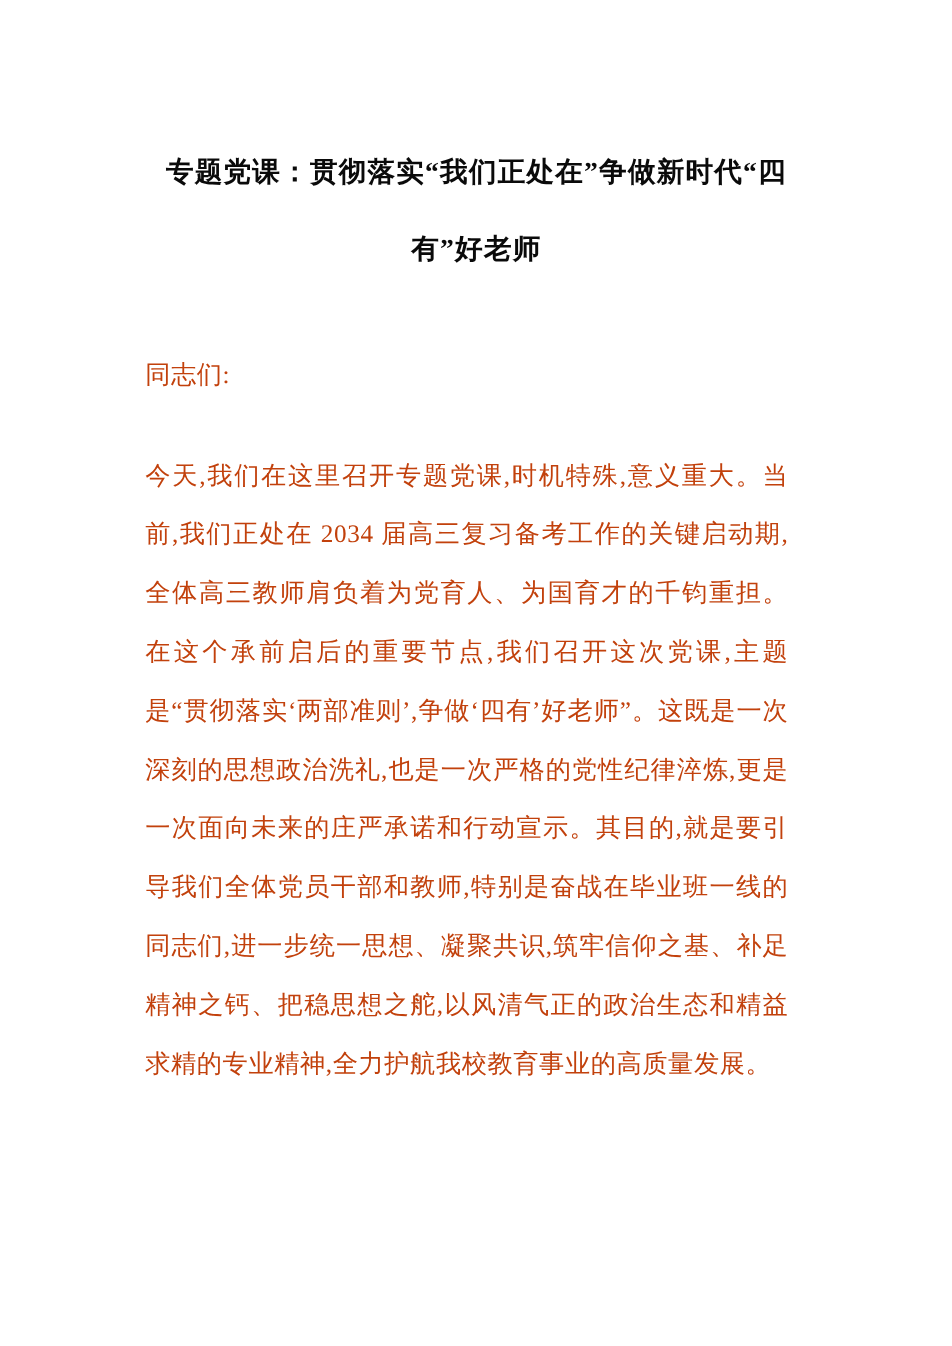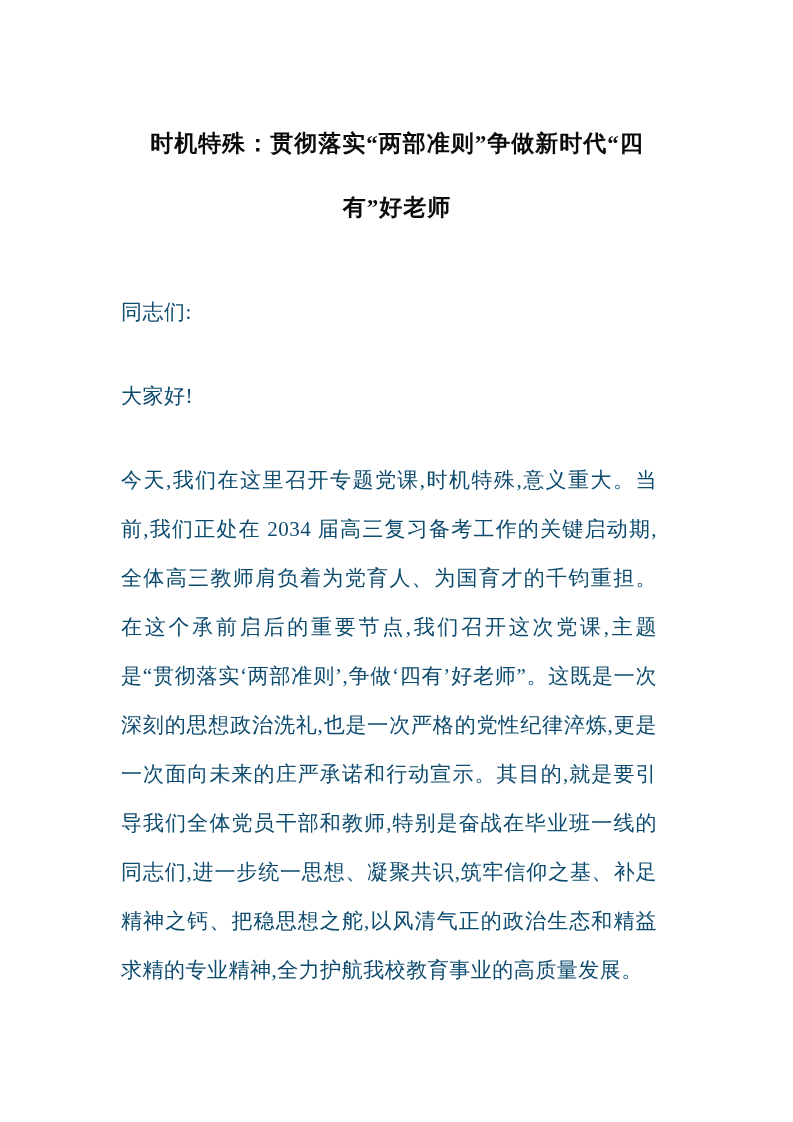--- a/index.html
+++ b/index.html
@@ -28,33 +28,32 @@
     letter-spacing: 1px;
     color: #0a0a0a;
   }
   .doc-paragraph {
     margin: 0 16px 35px 0;
     font-size: 21px;
     line-height: 49px;
     letter-spacing: 0.5px;
     text-align: justify;
     text-justify: inter-ideograph;
-    color: #0c4a6e;
+    color: #c2410c;
   }
   .doc-paragraph.last {
     margin-bottom: 0;
   }
 </style>
 </head>
 <body>
 
 <div class="page">
   <div class="content">
-    <h1 class="doc-title">时机特殊：贯彻落实“两部准则”争做新时代“四有”好老师</h1>
+    <h1 class="doc-title">专题党课：贯彻落实“我们正处在”争做新时代“四有”好老师</h1>
 
     <p class="doc-paragraph">同志们:</p>
 
-    <p class="doc-paragraph">大家好!</p>
 
     <p class="doc-paragraph">今天,我们在这里召开专题党课,时机特殊,意义重大。当前,我们正处在 2034 届高三复习备考工作的关键启动期,全体高三教师肩负着为党育人、为国育才的千钧重担。在这个承前启后的重要节点,我们召开这次党课,主题是“贯彻落实‘两部准则’,争做‘四有’好老师”。这既是一次深刻的思想政治洗礼,也是一次严格的党性纪律淬炼,更是一次面向未来的庄严承诺和行动宣示。其目的,就是要引导我们全体党员干部和教师,特别是奋战在毕业班一线的同志们,进一步统一思想、凝聚共识,筑牢信仰之基、补足精神之钙、把稳思想之舵,以风清气正的政治生态和精益求精的专业精神,全力护航我校教育事业的高质量发展。</p>
 
   </div>
 </div>
 
 </body></html>

